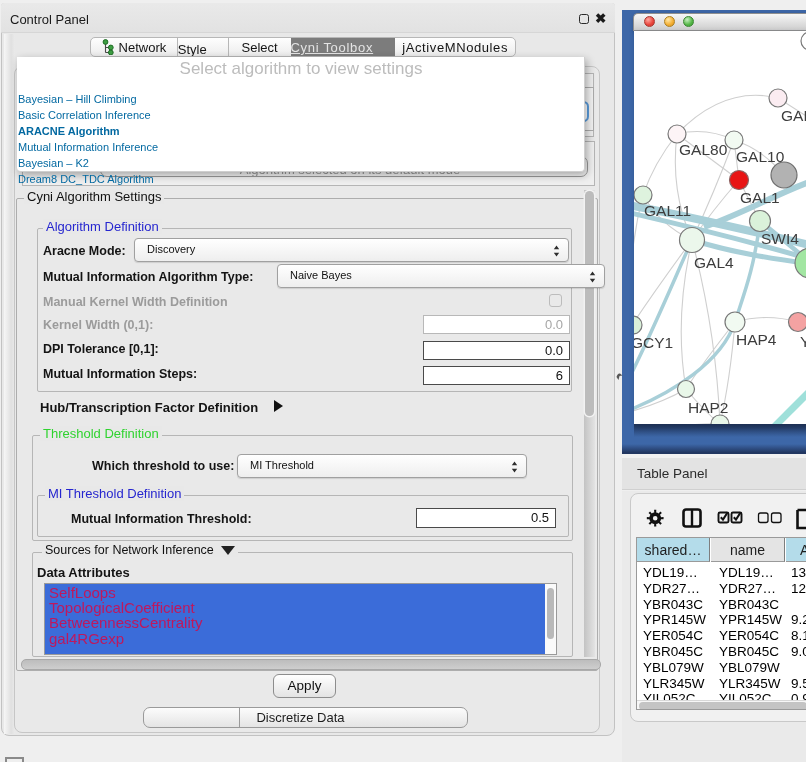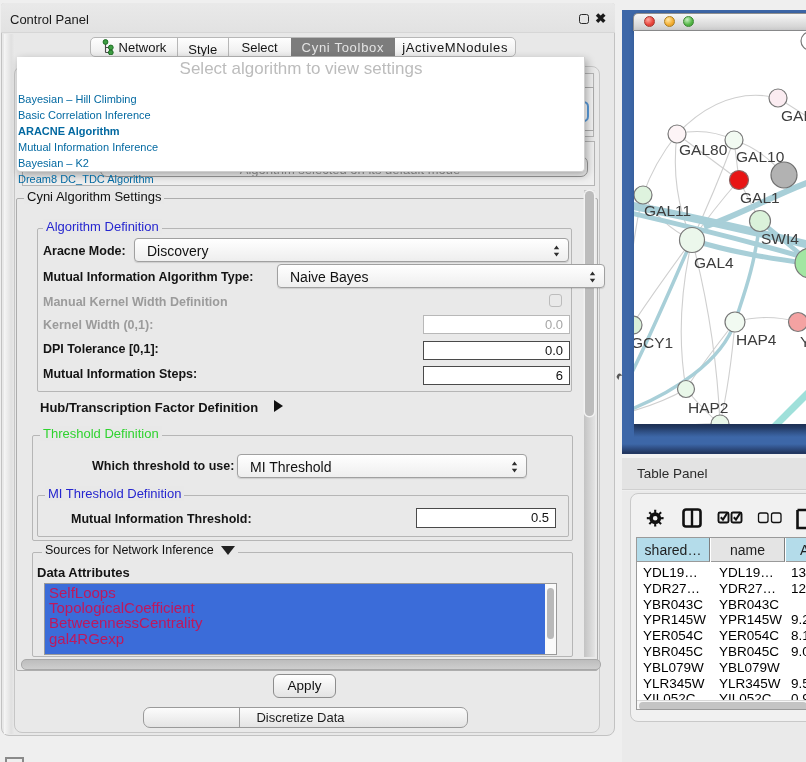--- a/index.html
+++ b/index.html
@@ -5,21 +5,21 @@
   * { margin:0; padding:0; box-sizing:border-box; }
   html,body { width:806px; height:762px; overflow:hidden; background:#efefef;
     font-family:"Liberation Sans", sans-serif; }
   .abs { position:absolute; }
   .lbl { font-size:12.5px; color:#141414; white-space:nowrap; }
   .b { font-weight:bold; }
   .grey { color:#9b9b9b; }
   .field { position:absolute; background:#fff; border:1px solid #4a4a4a;
     font-size:13px; color:#111; text-align:right; padding:1px 6px 0 0; }
   .combo { position:absolute; background:linear-gradient(#ffffff,#eeeeee);
-    border:1px solid #a0a0a0; border-radius:4px; font-size:14px; color:#111;
+    border:1px solid #a0a0a0; border-radius:4px; font-size:11px; color:#111;
     padding:4px 0 0 12px; box-shadow:0 1px 1px rgba(0,0,0,0.12); }
   .carets { position:absolute; right:7px; top:4px; width:9px; height:16px; }
   .grpbox { position:absolute; border:1px solid #adadad; border-radius:2px; }
   .grptitle { position:absolute; background:#e8e8e8; padding:0 3px;
     font-size:13px; white-space:nowrap; }
 </style>
 </head>
 <body>
 
 <div class="abs" id="cp" style="left:1px;top:3px;width:614px;height:733px;background:#e8e8e8;border:1px solid #c2c2c2;border-radius:3px 3px 8px 8px;"></div>
@@ -31,24 +31,24 @@
 
 <div class="abs" style="left:90px;top:37px;width:426px;height:20px;border:1px solid #b7b7b7;border-radius:5px;background:linear-gradient(#fefefe,#ececec);display:flex;font-size:13px;color:#141414;overflow:hidden;">
   <div style="width:86px;display:flex;align-items:center;justify-content:center;">
     <svg width="13" height="16" viewBox="0 0 13 16" style="margin-right:4px;">
       <path d="M3.5 5 L3.5 13.5 M3.5 8.5 L7 8.5 M3.5 13.5 L7 13.5" stroke="#4a4a4a" stroke-width="1.1" fill="none"></path>
       <circle cx="3.5" cy="3" r="2.4" fill="#3d9e42" stroke="#1e6b24"></circle>
       <circle cx="8.8" cy="8.5" r="2.4" fill="#3d9e42" stroke="#1e6b24"></circle>
       <circle cx="8.8" cy="13.5" r="2.4" fill="#3d9e42" stroke="#1e6b24"></circle>
     </svg>Network</div>
   <div style="width:1px;background:#b7b7b7;"></div>
-  <div style="width:50px;text-align:center;padding-top:4px;">Style</div>
+  <div style="width:50px;text-align:left;padding-top:4px;">Style</div>
   <div style="width:1px;background:#b7b7b7;"></div>
   <div style="width:62px;text-align:center;padding-top:2px;">Select</div>
-  <div style="width:105px;text-align:center;padding-top:2px;background:#7c7c7c;color:#e4e4e4;letter-spacing:0.7px;">Cyni Toolbox</div>
+  <div style="width:105px;padding-top:2px;background:#7c7c7c;color:#e4e4e4;letter-spacing:0.7px;text-decoration:underline;">Cyni Toolbox</div>
   <div style="width:120px;text-align:center;padding-top:2px;letter-spacing:0.6px;">jActiveMNodules</div>
 </div>
 
 <div class="abs" style="left:14px;top:66px;width:586px;height:667px;border:1px solid #c6c6c6;border-radius:8px;background:#e9e9e9;"></div>
 
 <div class="abs" style="left:22px;top:73px;width:572px;height:64px;border:1px solid #b5b5b5;background:#eeeeee;"></div>
 <div class="abs" style="left:300px;top:87px;width:294px;height:44px;border:1px solid #ababab;background:#f2f2f2;"></div>
 <div class="abs" style="left:578px;top:101px;width:11px;height:21px;border:2.5px solid #5b9ddd;border-radius:6px;background:#fff;"></div>
 <div class="abs" style="left:22px;top:141px;width:573px;height:45px;border:1px solid #b5b5b5;background:#efefef;"></div>
 <div class="abs" style="left:100px;top:156px;width:488px;height:21px;border:1px solid #9a9a9a;border-radius:7px;background:#f3f3f3;"></div>

